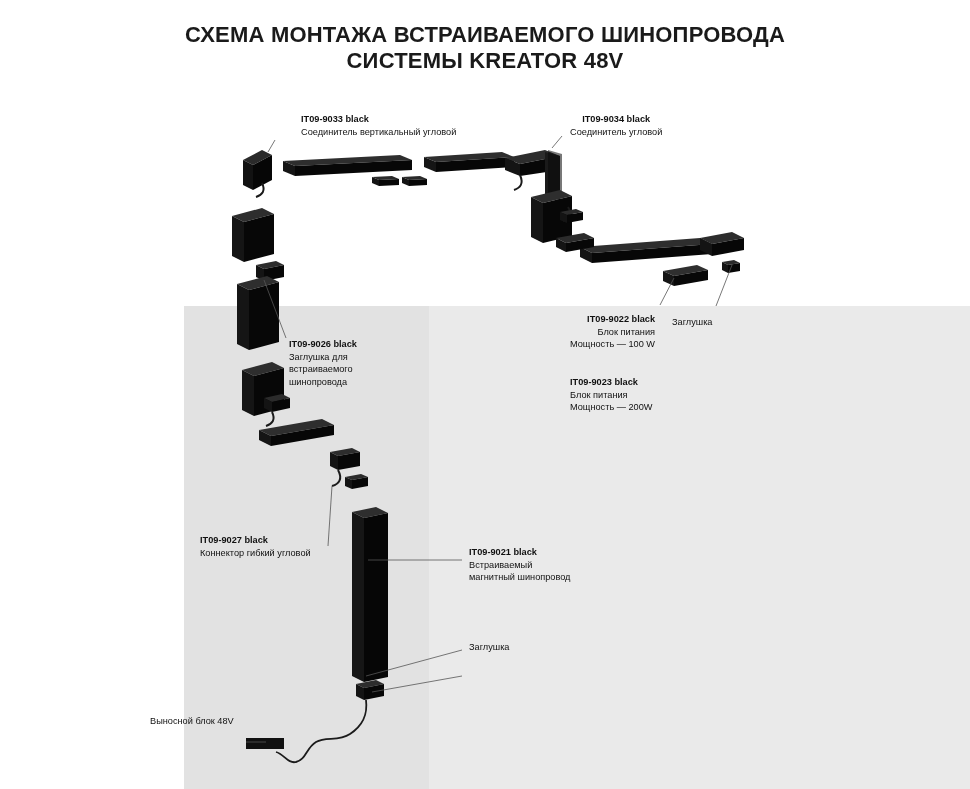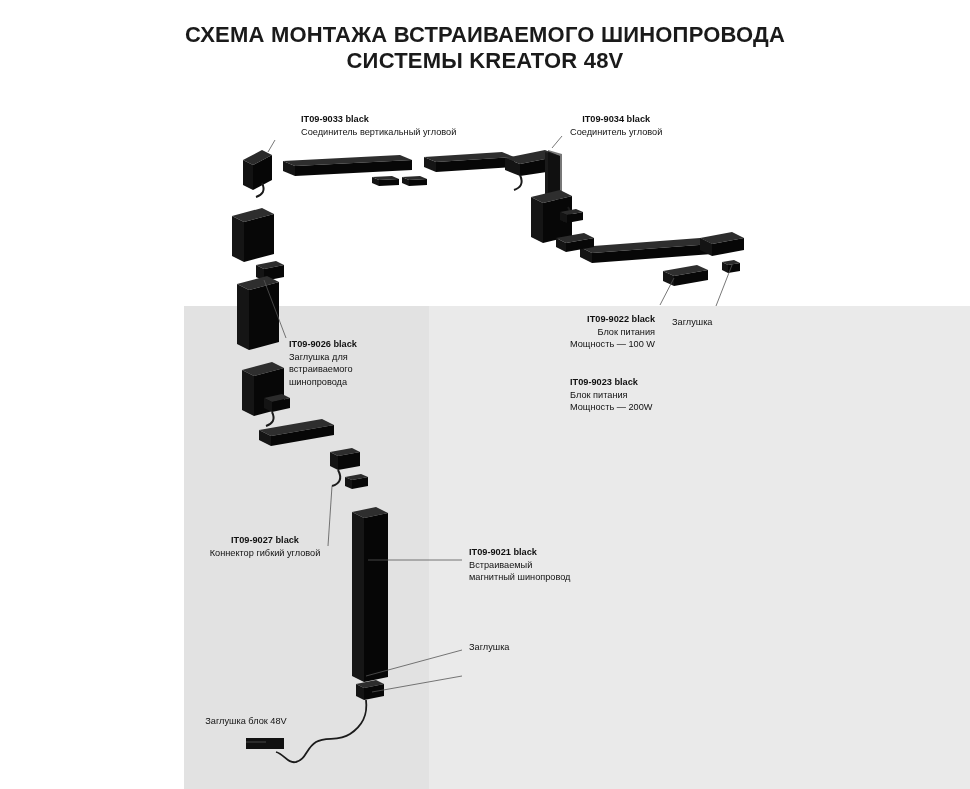--- a/index.html
+++ b/index.html
@@ -66,21 +66,21 @@
   .callout {
     position: absolute;
     z-index: 25;
     font-size: 9.2px;
     line-height: 12.6px;
     color: #111;
   }
   .callout .code {
     font-weight: bold;
   }
-  .callout.right { text-align: center; }
+  .callout.right { text-align: left; }
   .callout.left  { text-align: left; }
 
   svg.diagram {
     position: absolute;
     left: 0; top: 0;
     width: 970px;
     height: 789px;
     z-index: 20;
   }
 </style>
@@ -325,16 +325,16 @@
     <div>Встраиваемый</div>
     <div>магнитный шинопровод</div>
   </div>
 
   <div class="callout left" style="left:469px; top:641px;">
     <div>Заглушка</div>
   </div>
 
 
   <div class="callout right" style="left:150px; top:715px; width:192px;">
-    <div>Заглушка блок 48V</div>
+    <div>Выносной блок 48V</div>
   </div>
 
 </div>
 
 </body></html>

